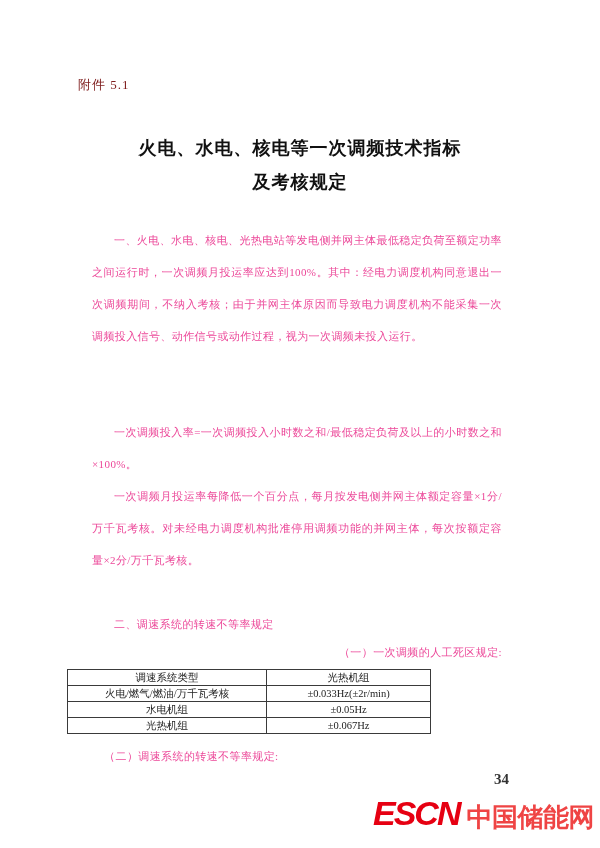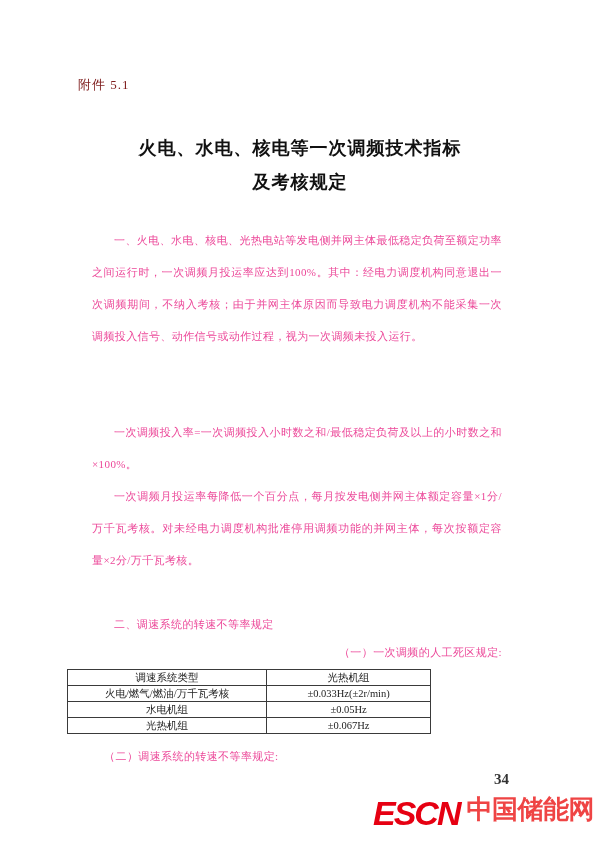--- a/index.html
+++ b/index.html
@@ -54,21 +54,21 @@
   }
   .col1{width:55%;}
   .col2{width:45%;}
   .page-num{
     position:absolute;left:494px;top:771px;
     font-size:15px;font-weight:bold;color:#333333;
     font-family:"Liberation Serif","DejaVu Serif",serif;
   }
   .logo{
     position:absolute;left:373px;top:796px;
-    display:flex;align-items:flex-start;
+    display:flex;align-items:flex-end;
     white-space:nowrap;
   }
   .logo-escn{
     font-family:"Liberation Sans","DejaVu Sans",sans-serif;
     font-weight:bold;font-style:italic;
     font-size:34px;line-height:1;
     letter-spacing:-2px;
     color:#e60012;
   }
   .logo-cn{

